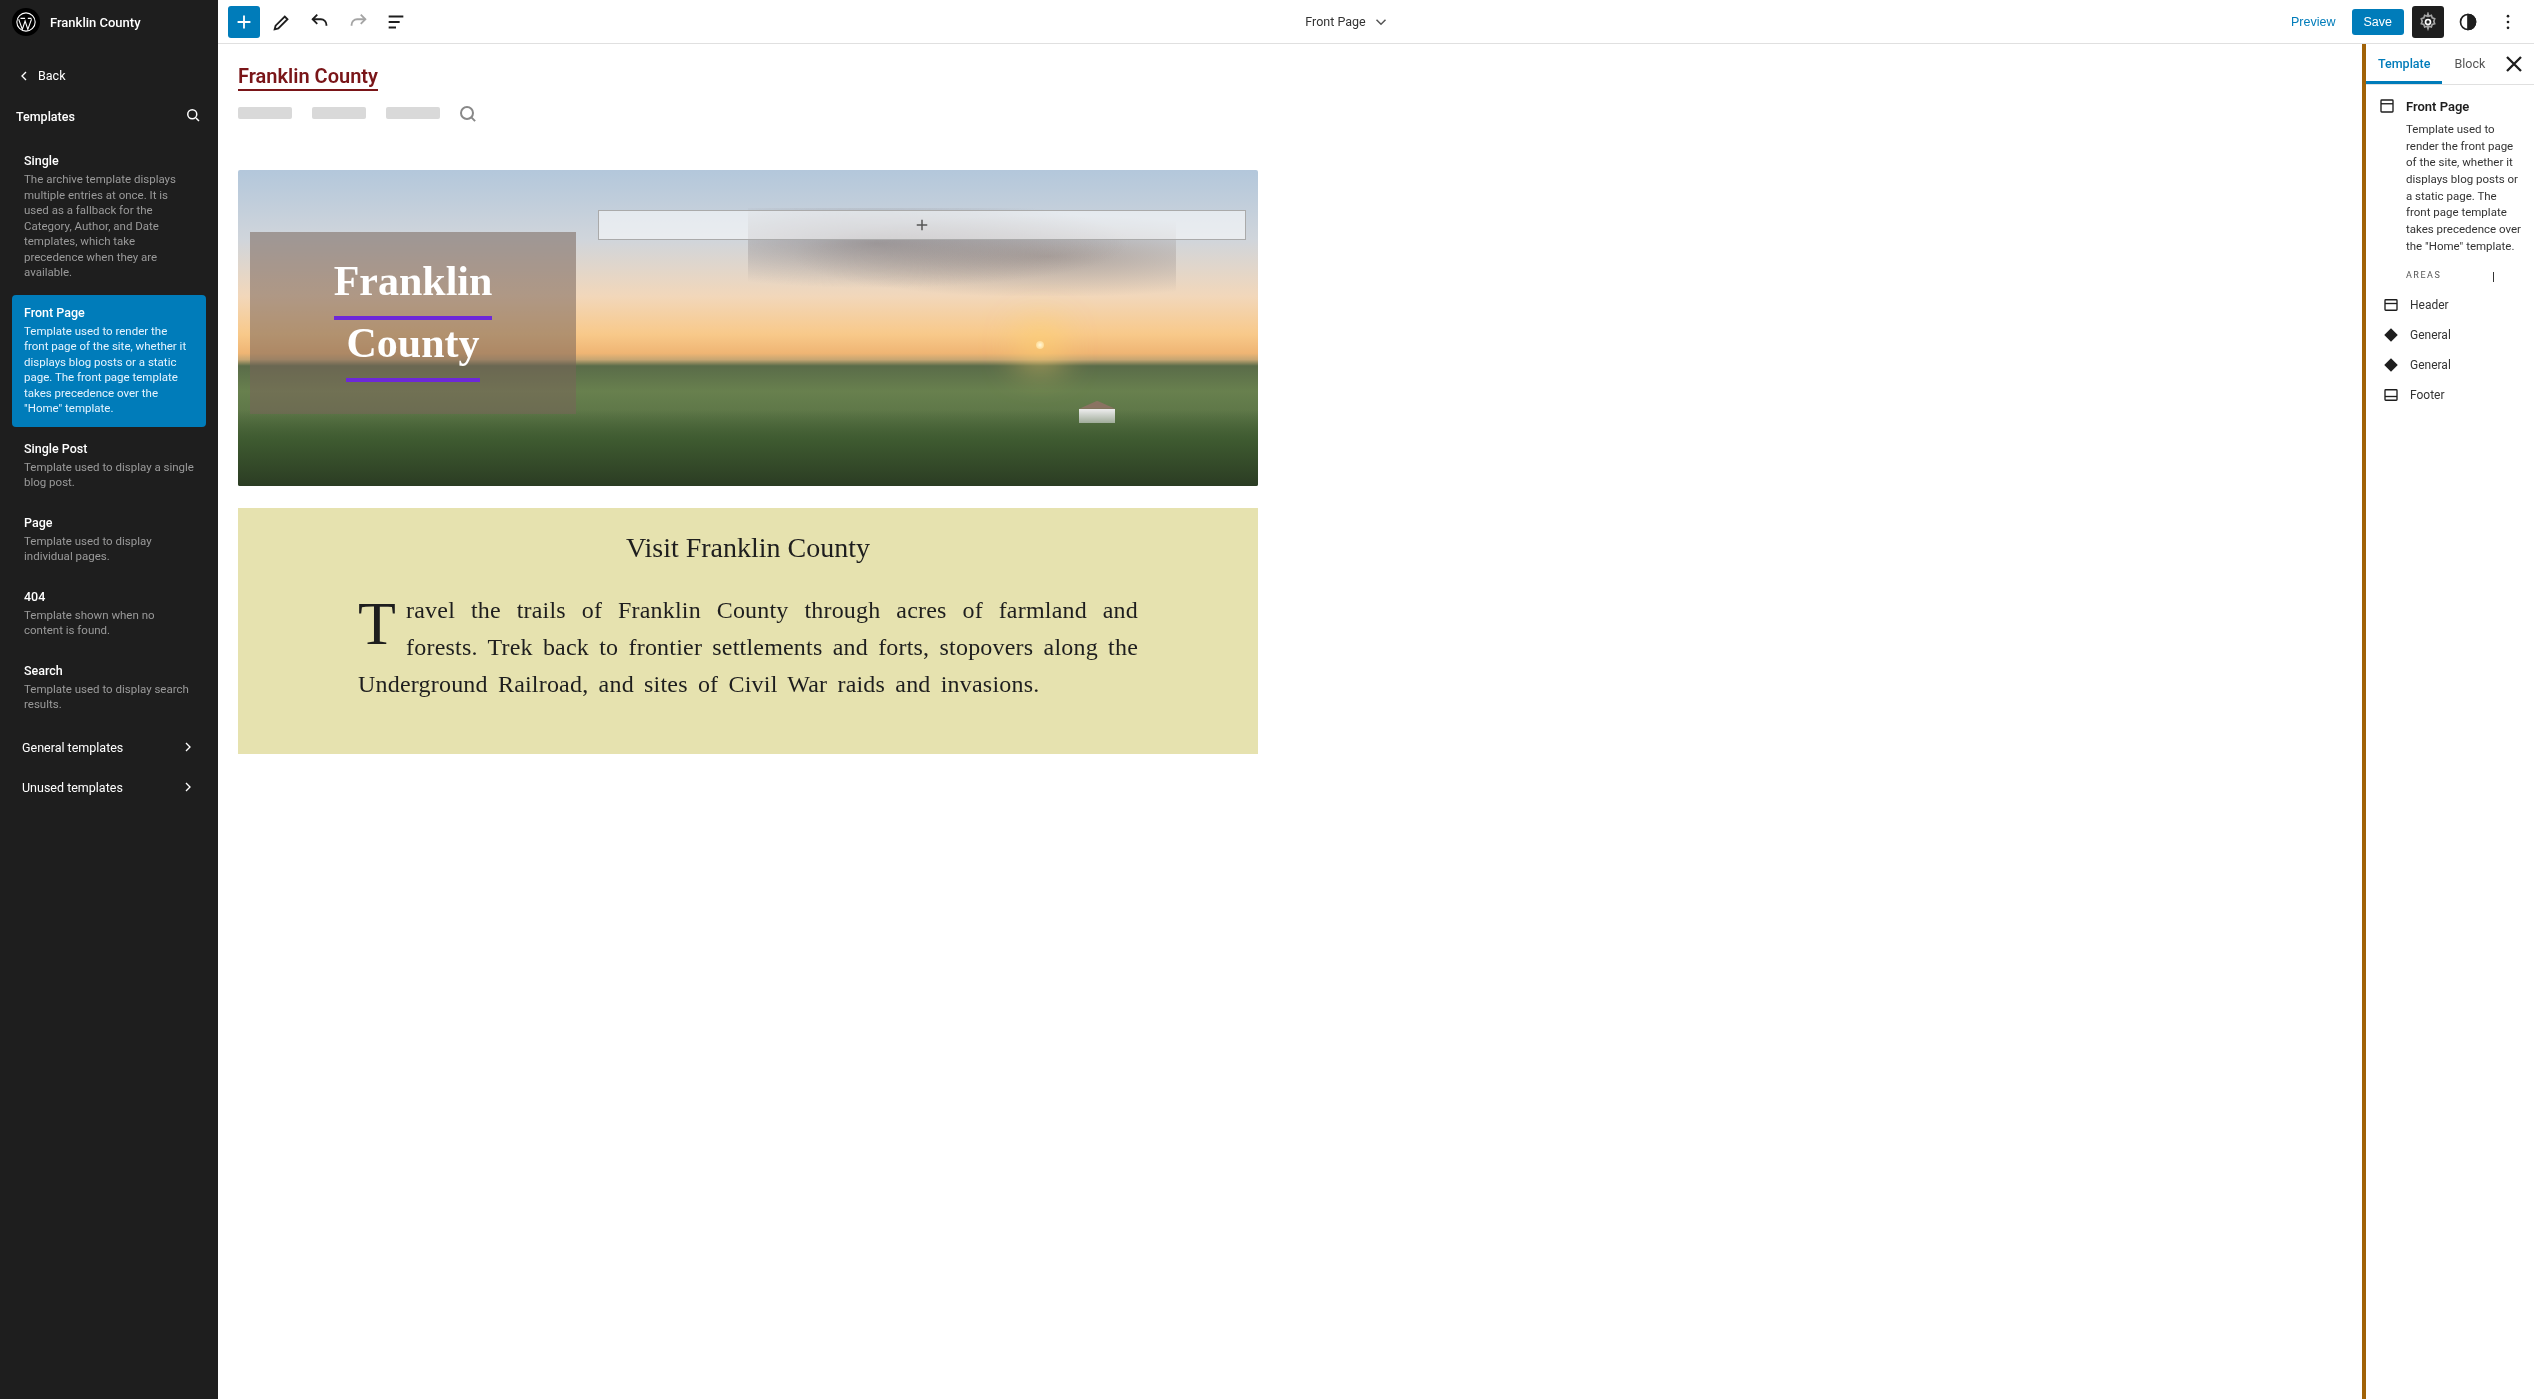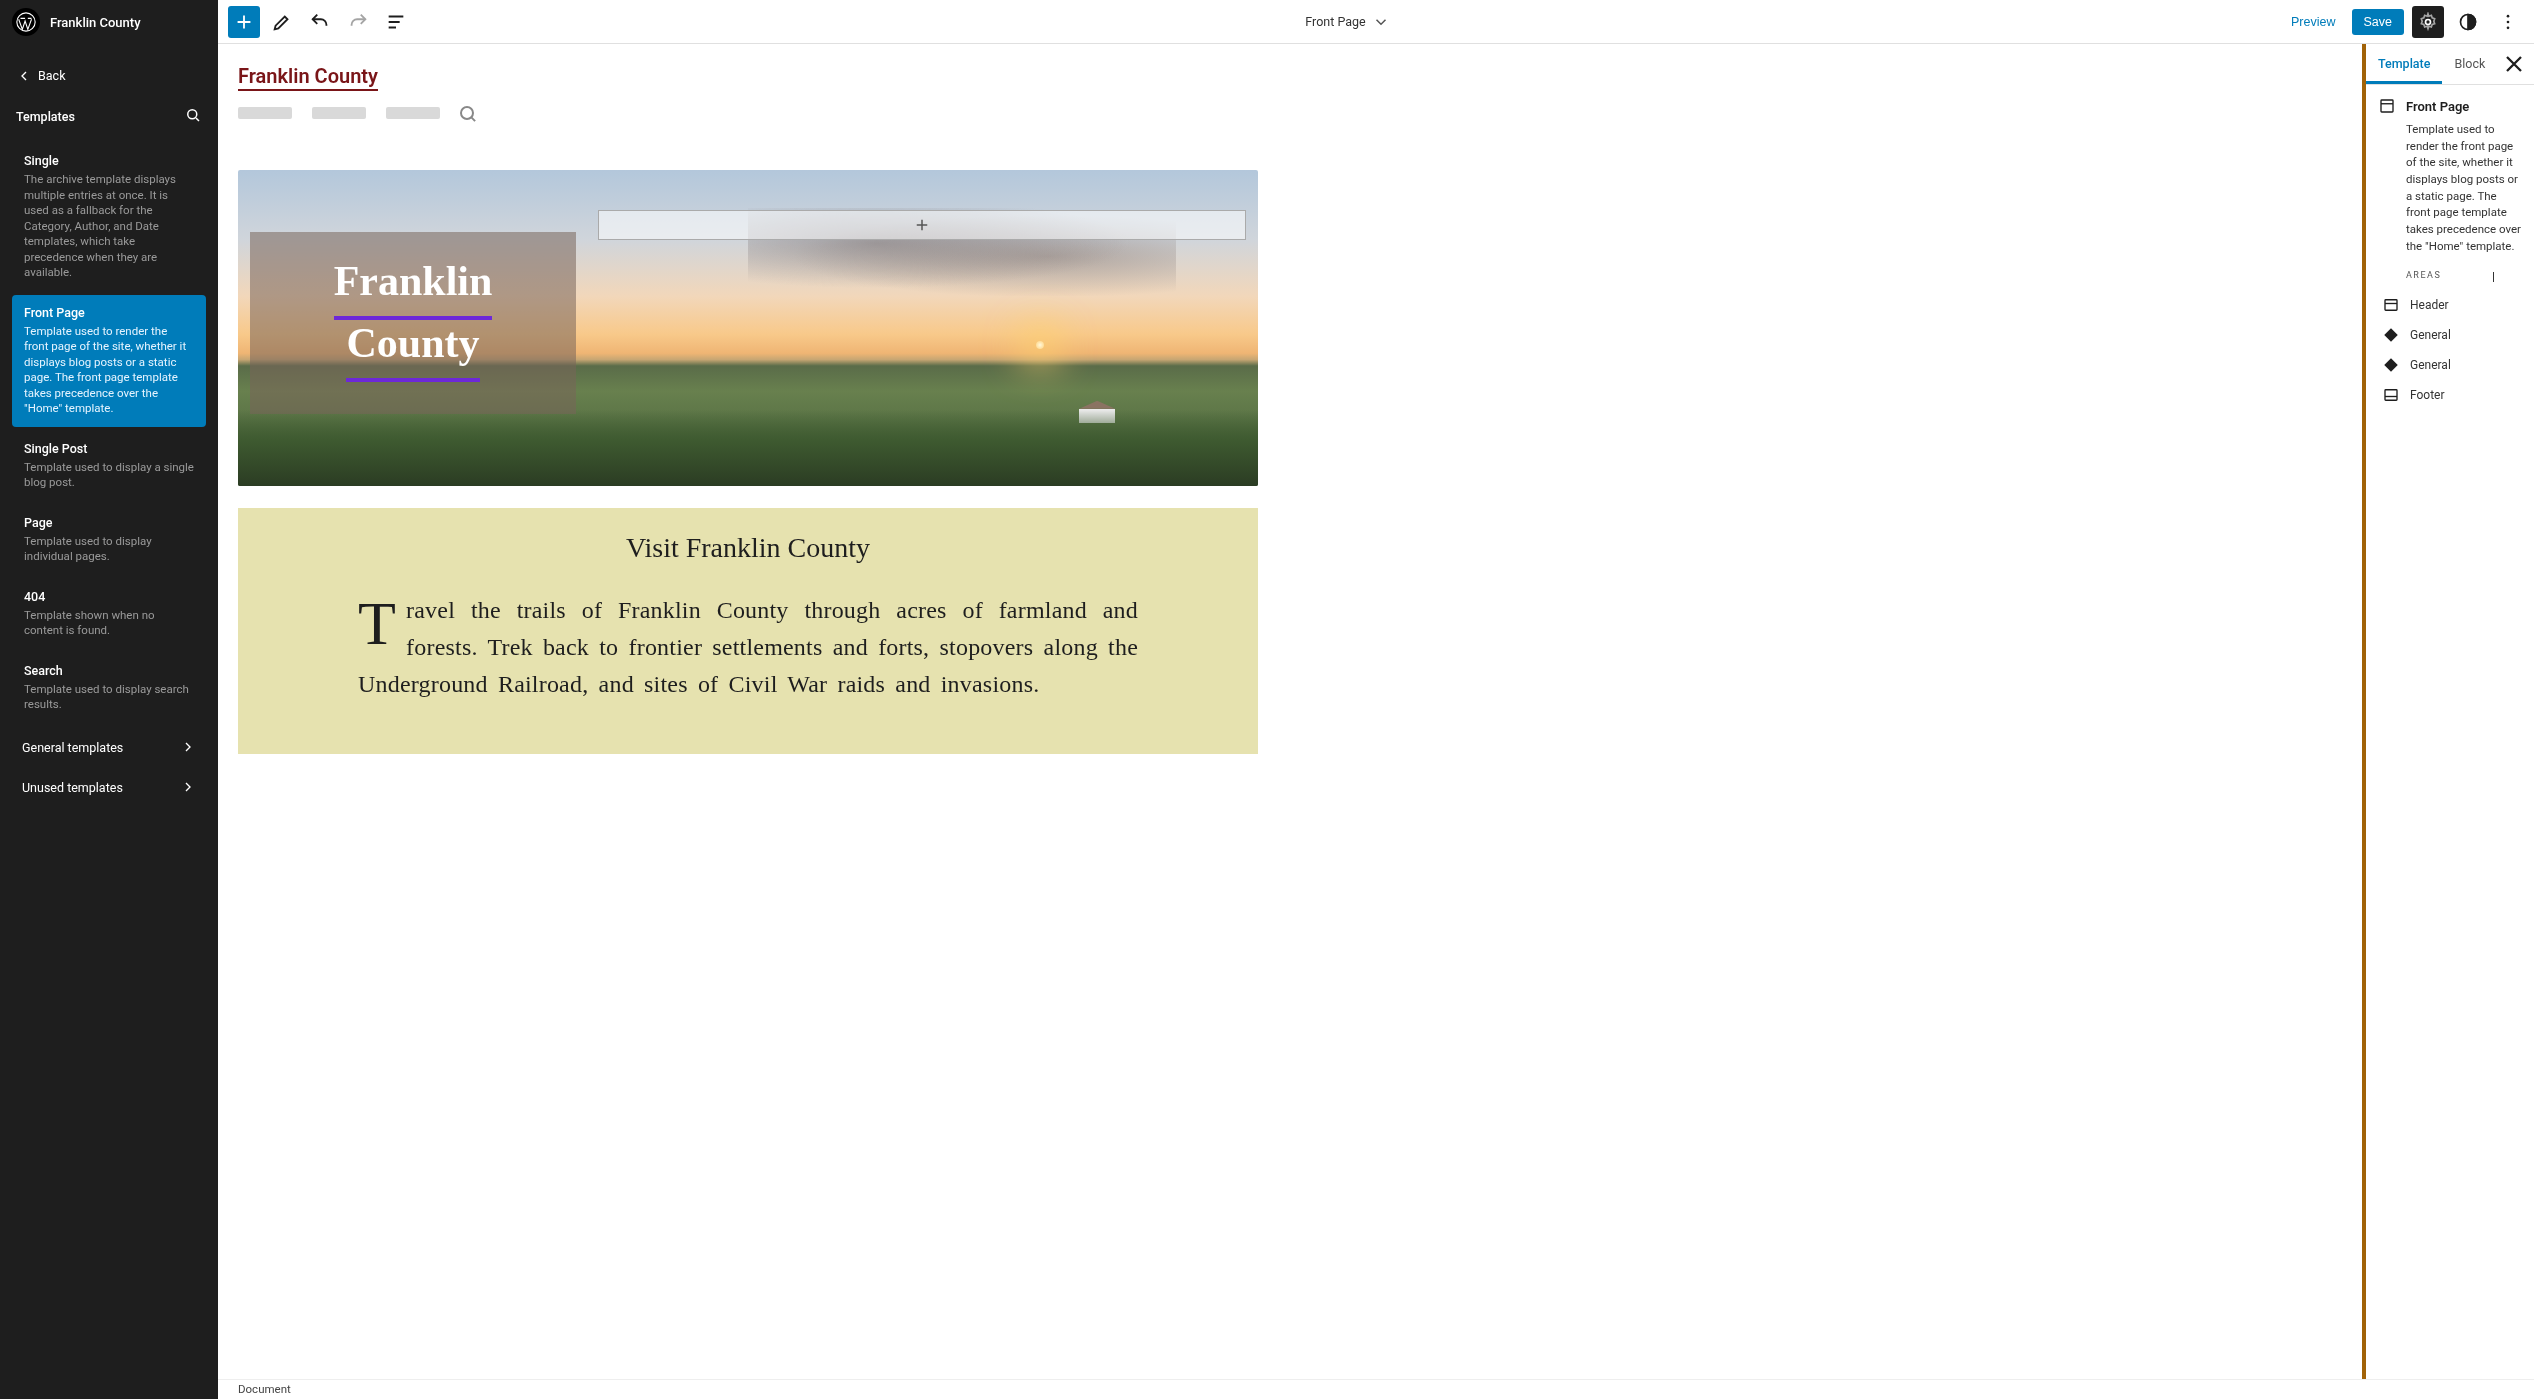--- a/index.html
+++ b/index.html
@@ -309,17 +309,14 @@
             <svg viewBox="0 0 24 24" fill="none" stroke="#1e1e1e" stroke-width="1.8">
                 <rect x="4" y="5" width="16" height="14" rx="1"></rect>
                 <path d="M4 14h16"></path>
               </svg>
             <span>Footer</span>
           </div>
         </div>
       </aside>
     </div>
 
-    <div class="statusbar">
-      <span>Document</span>
-    </div>
   </div>
 </div>
 
 </body></html>

